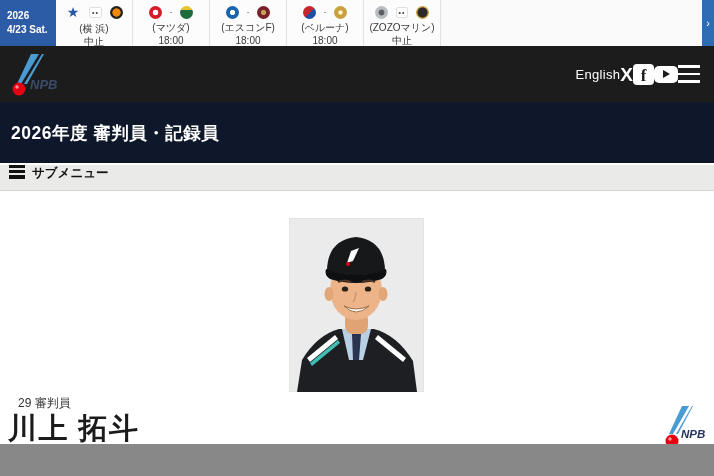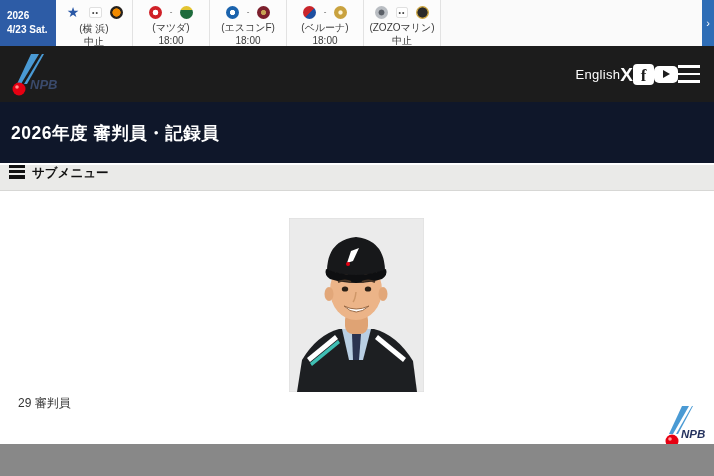--- a/index.html
+++ b/index.html
@@ -190,20 +190,21 @@
       <path d="M73,64 Q79,61 86,64" stroke="#4a3626" stroke-width="2" fill="none"></path>
       <ellipse cx="56" cy="71" rx="3.2" ry="2.6" fill="#2b2016"></ellipse>
       <ellipse cx="79" cy="71" rx="3.2" ry="2.6" fill="#2b2016"></ellipse>
 
       <path d="M67,74 Q66,82 64,84" stroke="#cf9768" stroke-width="1.5" fill="none"></path>
       <path d="M55,88 Q67,100 80,88 Q67,94 55,88 Z" fill="#ffffff" stroke="#9c6a44" stroke-width="1"></path>
     </svg>
   </div>
 
   <div class="profile-number">29 審判員</div>
+  <div class="profile-name">川上 拓斗</div>
   <div class="rule"></div>
 
   <div class="npb-logo-bottom">
     <svg width="48" height="50" viewBox="0 0 48 50">
       <polygon points="20,2 31,2 16,30 7,30" fill="#4a9ad4"></polygon>
       <polygon points="27,2 30,2 14,30 11,30" fill="#ffffff"></polygon>
       <circle cx="10" cy="37" r="6.5" fill="#e60012"></circle>
       <circle cx="8" cy="35" r="1.8" fill="#ff9a9a"></circle>
       <text x="19" y="34" font-size="11.5" font-style="italic" font-weight="bold" fill="#26335f" font-family="Liberation Sans, DejaVu Sans, sans-serif">NPB</text>
     </svg>

